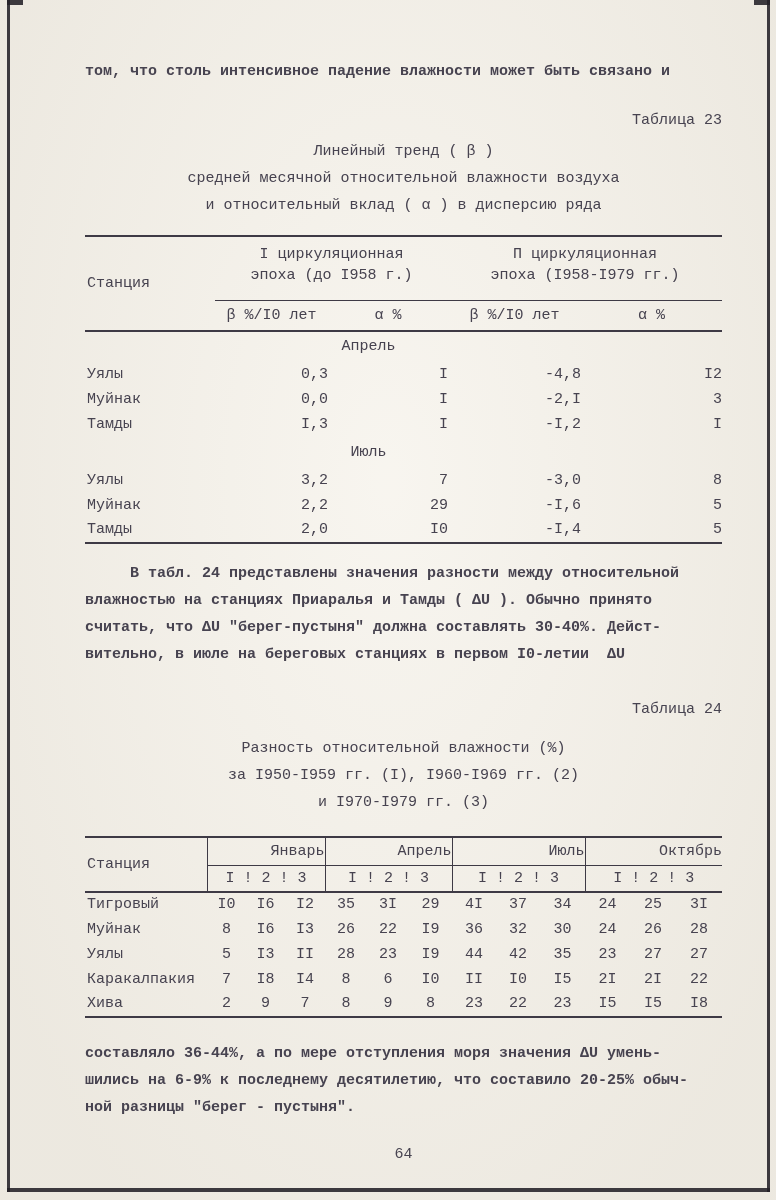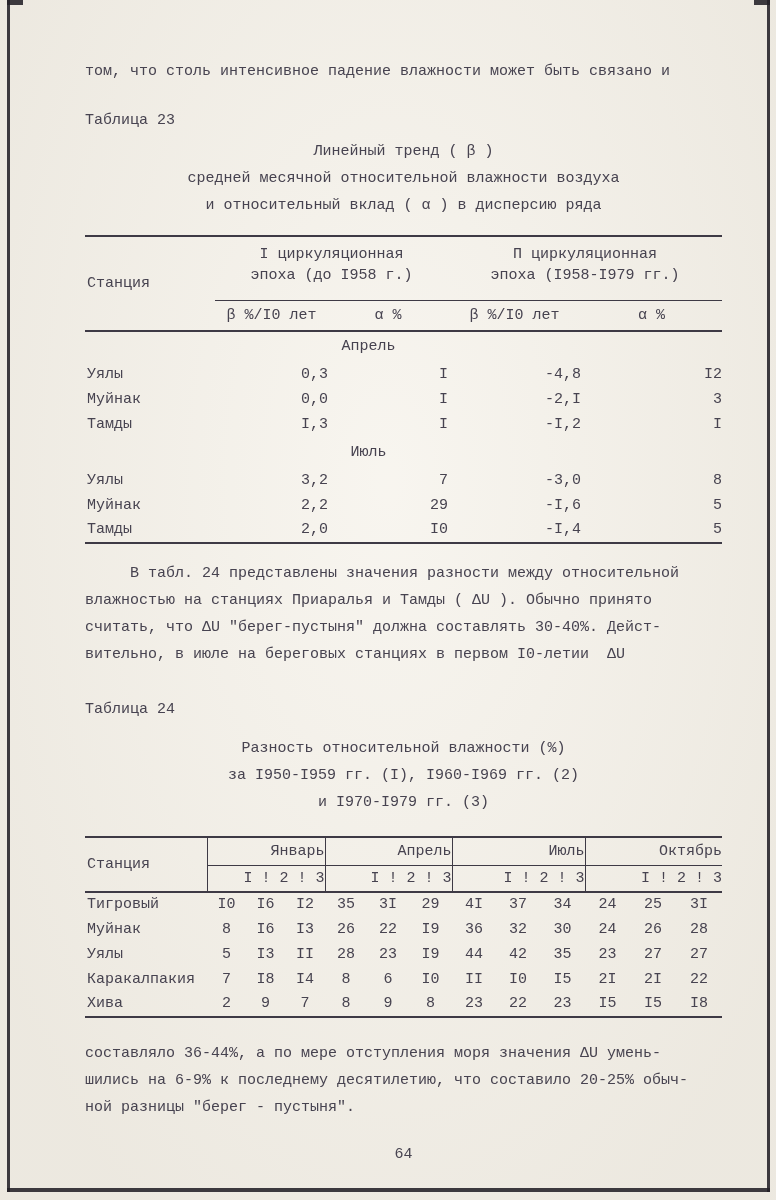--- a/index.html
+++ b/index.html
@@ -22,45 +22,45 @@
   }
   .edge{position:absolute;background:#232027;opacity:.88;}
   .edge.left{left:7px;top:0;bottom:8px;width:3px;}
   .edge.right{right:6px;top:0;bottom:8px;width:3px;}
   .edge.bottom{left:7px;right:6px;bottom:8px;height:4px;}
   .edge.top-left{left:7px;top:0;width:16px;height:5px;}
   .edge.top-right{right:6px;top:0;width:16px;height:5px;}
 
   .content{position:absolute;left:85px;top:58px;width:637px;}
 
-  .para{margin:0;}
+  .para{margin:0;font-weight:bold;}
   .line{display:block;line-height:27px;white-space:pre;}
   .indent{padding-left:45px;}
 
-  .tbl-label{line-height:27px;margin-top:22px;}
+  .tbl-label{text-align:right;line-height:27px;margin-top:22px;}
   .tbl-title{text-align:center;line-height:27px;margin-top:4px;}
 
   table{border-collapse:collapse;width:637px;table-layout:fixed;margin-top:16px;font-size:15px;}
   td{padding:0;}
 
   
   .t23{border-top:2px solid var(--rule);border-bottom:2px solid var(--rule);}
   .t23 .h-station{vertical-align:middle;text-align:left;padding-left:2px;border-bottom:2px solid var(--rule);}
   .t23 .h-group{text-align:center;line-height:21px;padding-top:7px;padding-bottom:14px;border-bottom:1px solid var(--rule);}
   .t23 .subhead td{text-align:center;height:30px;vertical-align:middle;border-bottom:2px solid var(--rule);}
   .t23 .section td{text-align:center;height:31px;vertical-align:middle;padding-right:70px;}
   .t23 .data td{height:25px;text-align:right;vertical-align:middle;}
   .t23 .data .st{text-align:left;padding-left:2px;}
 
   
   .t24{border-top:2px solid var(--rule);border-bottom:2px solid var(--rule);}
   .t24 .h-station{vertical-align:middle;text-align:left;padding-left:2px;border-right:1px solid var(--rule);border-bottom:2px solid var(--rule);}
   .t24 .month{text-align:right;height:29px;vertical-align:middle;border-bottom:1px solid var(--rule);border-right:1px solid var(--rule);}
   .t24 .month.last{border-right:none;}
-  .t24 .sub td{text-align:right;height:26px;vertical-align:middle;border-bottom:2px solid var(--rule);border-right:1px solid var(--rule);white-space:pre;}
+  .t24 .sub td{text-align:center;height:26px;vertical-align:middle;border-bottom:2px solid var(--rule);border-right:1px solid var(--rule);white-space:pre;}
   .t24 .sub td.last{border-right:none;}
   .t24 .data td{height:25px;text-align:center;vertical-align:middle;}
   .t24 .data .st{text-align:left;padding-left:2px;margin-left:30px;}
 
   .page-num{text-align:center;margin-top:20px;line-height:27px;}
 </style>
 </head>
 <body>
 
 <div class="page">

